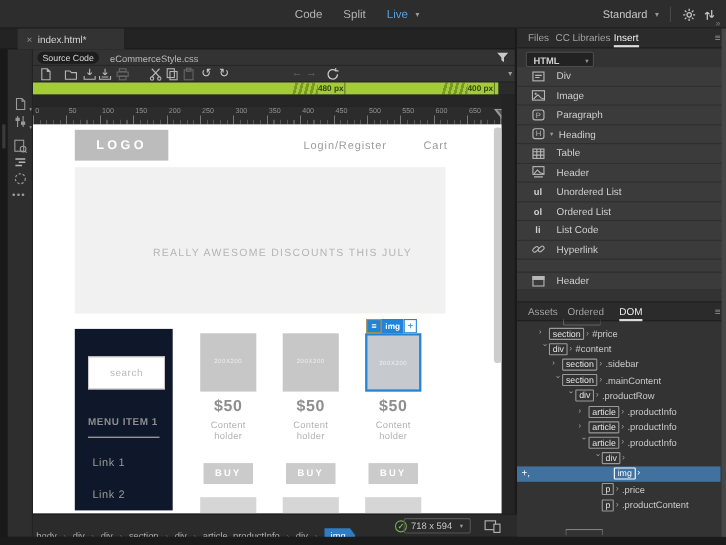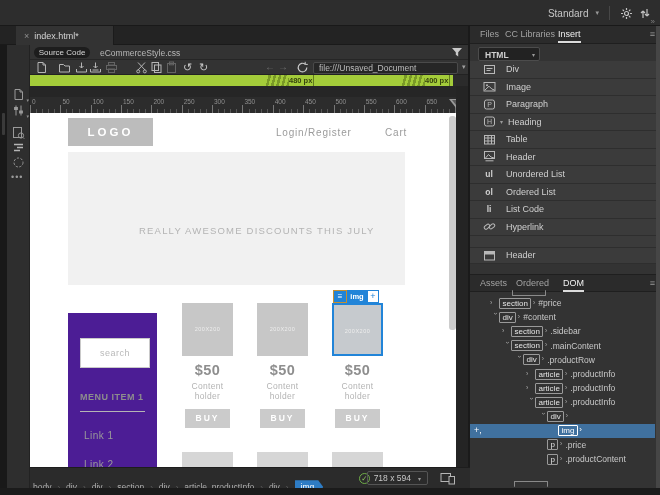--- a/index.html
+++ b/index.html
@@ -71,33 +71,33 @@
   #gutter{position:absolute;left:456px;top:86px;width:14px;height:402px;background:#242424}
   #coldiv{position:absolute;left:468px;top:26px;width:2px;height:462px;background:#1a1a1a}
   #page{position:absolute;left:30px;top:113px;width:426px;height:354px;background:#fff;overflow:hidden}
   #logo{position:absolute;left:38px;top:5px;width:85px;height:28px;background:#bcbcbc;color:#fff;font-size:11.5px;font-weight:bold;letter-spacing:3px;text-align:center;line-height:28px}
   .nav{position:absolute;top:14px;font-size:10px;color:#9b9b9b;letter-spacing:.8px}
   #nav-login{left:246px}
   #nav-cart{left:355px}
   #offer{position:absolute;left:38px;top:39px;width:337px;height:133px;background:#f1f1f1}
   #offer-h{position:absolute;left:72px;top:42px;font-size:16.5px;font-weight:bold;color:#9d9d9d;letter-spacing:1.5px}
   #offer-s{position:absolute;left:71px;top:73px;font-size:9.5px;color:#b4b4b4;letter-spacing:1.2px}
-  #psidebar{position:absolute;left:38px;top:200px;width:89px;height:165px;background:#4c1d95}
+  #psidebar{position:absolute;left:38px;top:186px;width:89px;height:165px;background:#0f172a}
   #searchbox{position:absolute;left:12px;top:25px;width:70px;height:30px;background:#fff;border:1px solid #c9c9c9;color:#b9b9b9;font-size:9px;text-align:center;line-height:28px;letter-spacing:.5px}
   #menutitle{position:absolute;left:12px;top:79px;font-size:9px;font-weight:bold;color:#8d8d8d;letter-spacing:.5px}
   #menuhr{position:absolute;left:12px;top:98px;width:65px;height:1px;background:#b5b5b5}
   .plink{position:absolute;left:16px;font-size:10px;color:#9a9a9a;letter-spacing:.5px}
   #link1{top:117px}#link2{top:146px}
   .card{position:absolute;top:190px;width:51px}
   .c1{left:152px}.c2{left:227px}.c3{left:302px}
   .pimg{width:51px;height:53px;background:#c7c7c7;color:#ededed;font-size:5.5px;letter-spacing:.5px;text-align:center;line-height:53px}
   .c3 .pimg{border:2px solid #2184d8;background:#c6cace}
   .price{margin-top:6px;font-size:14.5px;font-weight:600;color:#8e8e8e;text-align:center;letter-spacing:.5px}
   .desc{margin-top:3px;font-size:8.5px;color:#b3b3b3;text-align:center;letter-spacing:.3px}
-  .buy{margin:8px 3px 0 3px;height:19px;background:#cbcbcb;color:#fff;font-size:8.5px;font-weight:bold;letter-spacing:2px;text-align:center;line-height:19px}
+  .buy{margin:20px 3px 0 3px;height:19px;background:#cbcbcb;color:#fff;font-size:8.5px;font-weight:bold;letter-spacing:2px;text-align:center;line-height:19px}
   .stub{position:absolute;top:339px;width:51px;height:15px;background:#d6d6d6}
   #edchip{position:absolute;left:1px;top:-13px;height:13px;display:flex}
   #ed-ham{width:14px;height:13px;background:#2184d8;border:1px solid #c59032;color:#fff;font-size:8px;line-height:11px;text-align:center}
   #ed-tag{width:20px;height:13px;background:#2184d8;color:#fff;font-size:7.5px;font-weight:bold;line-height:13px;text-align:center}
   #ed-add{width:12px;height:13px;background:#fff;border:1px solid #2184d8;color:#2184d8;font-size:9px;line-height:11px;text-align:center}
   #pagescroll{position:absolute;left:419px;top:3px;width:7px;height:214px;background:#cdcdcd;border-radius:3px}
 
   
   #statusbar{position:absolute;left:30px;top:467px;width:440px;height:21px;background:#2b2b2b;border-top:1px solid #1d1d1d}
   #crumbs{position:absolute;left:3px;top:0;height:38px;display:flex;align-items:center;gap:6px}
@@ -144,20 +144,26 @@
   .dom-row.sel .tag::after{color:#fff}
   #domplus{position:absolute;left:4px;top:1px;color:#fff;font-size:9px}
   .partial-top{position:absolute;left:42px;top:-6px;width:34px;height:6px;border:1px solid #8a8a8a;border-top:none;border-radius:1px}
   .partial-bottom{position:absolute;left:44px;top:184.6px;width:34px;height:6px;border:1px solid #8a8a8a;border-bottom:none;border-radius:1px}
   #paneledge{position:absolute;right:0;top:0;width:4px;height:462px;background:#464646}
 </style>
 </head>
 <body>
 
 <div id="appbar">
+  <div id="viewmodes">
+    <span class="vm">Code</span>
+    <span class="vm">Split</span>
+    <span class="vm active">Live</span>
+    <span class="vcar">▾</span>
+  </div>
   <div id="workspace">
     <span class="ws">Standard</span>
     <span class="wcar">▾</span>
     <span class="wsep"></span>
     <span>
       <svg width="13" height="13" viewBox="0 0 13 13">
           <g stroke="#c2c2c2" fill="none" stroke-width="1.2">
             <circle cx="6.5" cy="6.5" r="2"></circle>
             <path d="M6.5,1v2 M6.5,10v2 M1,6.5h2 M10,6.5h2 M2.6,2.6l1.4,1.4 M9,9l1.4,1.4 M10.4,2.6L9,4 M4,9l-1.4,1.4"></path>
           </g>
@@ -301,21 +307,20 @@
   <span class="tbt dim" style="left:235px;font-size:10px">←</span>
   <span class="tbt dim" style="left:248px;font-size:10px">→</span>
   <span class="tbi" style="left:266px">
     <svg width="13" height="13" viewBox="0 0 13 13">
         <g stroke="#c9c9c9" fill="none" stroke-width="1.2">
           <path d="M10.8,6.5 a4.3,4.3 0 1 1 -1.6,-3.3"></path>
           <path d="M9.2,0.8 v2.6 h2.6" stroke-width="1"></path>
         </g>
       </svg>
   </span>
-  <span id="urlbar">file:///Unsaved_Document</span>
   <span id="urlcar">▾</span>
 </div>
 
 <div id="mqrow">
   <div id="mqbar">
     <div class="seg seg1">
       <span class="hatch"></span>
       <span class="mqlabel">480 px</span>
     </div>
     <div class="seg seg2">

